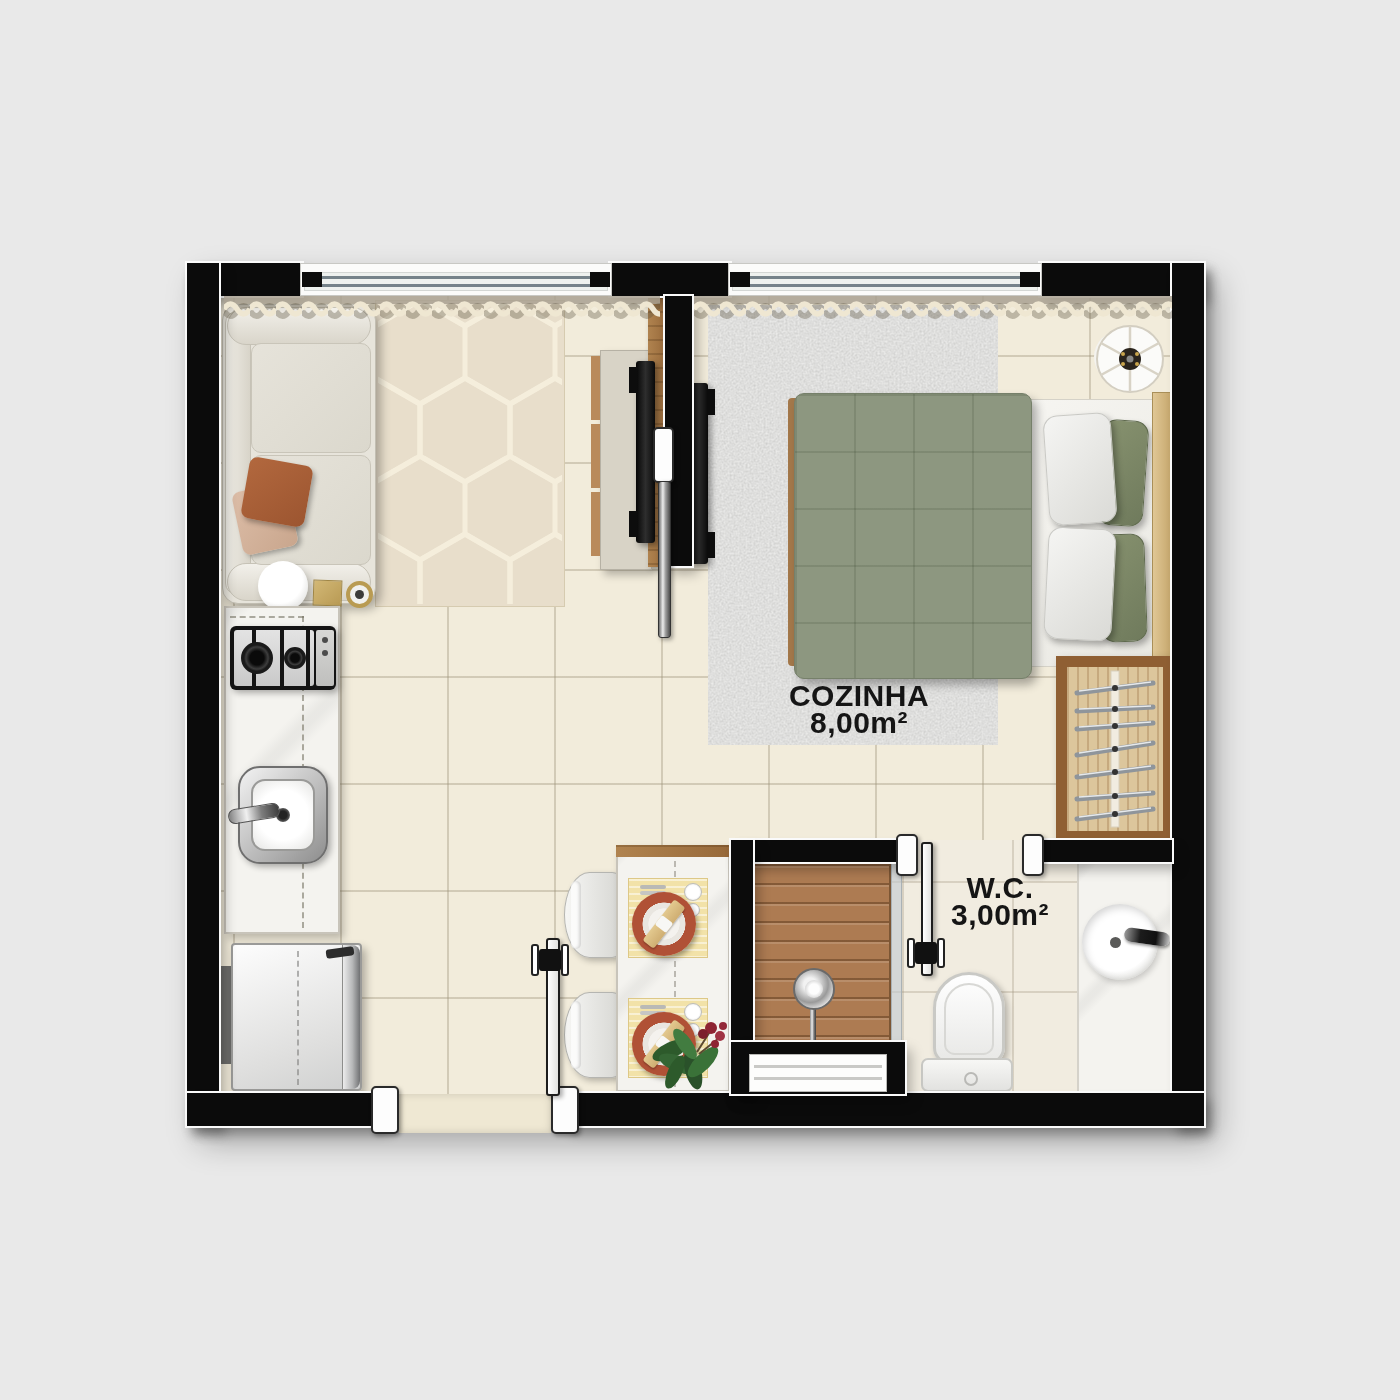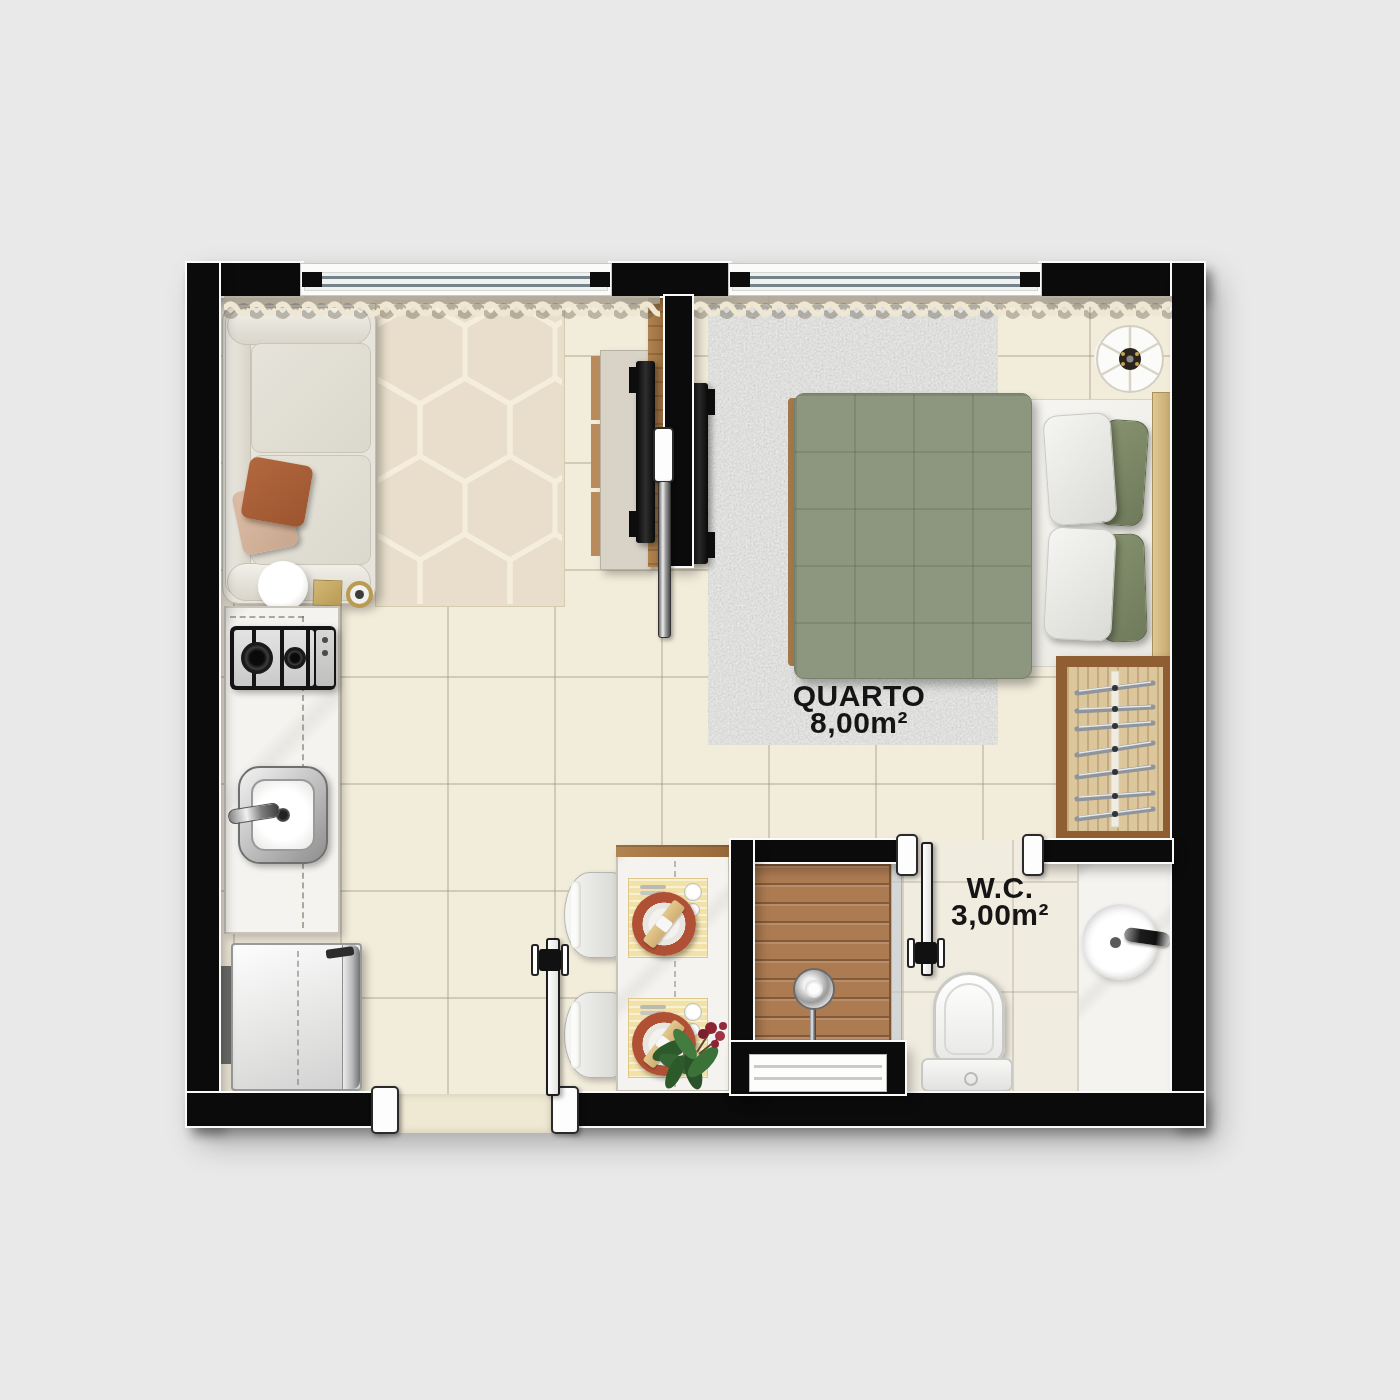--- a/index.html
+++ b/index.html
@@ -312,21 +312,21 @@
   <div class="toilet-tank" style="left:921px;top:1058px;width:92px;height:34px;">
     <div class="decor-circle" style="left:41px;top:12px;width:10px;height:10px;border:2px solid #b9b9b6;"></div>
   </div>
   <div class="marble" style="position:absolute;left:1077px;top:862px;width:95px;height:232px;border-color:#d5d2ca;"></div>
   <div class="round-sink" style="left:1082px;top:904px;width:76px;height:76px;">
     <div class="decor-circle" style="left:28px;top:33px;width:11px;height:11px;background:#5a5a58;"></div>
   </div>
   <div class="abs" style="left:1124px;top:930px;width:46px;height:14px;border-radius:7px;background:linear-gradient(90deg,#9a9a9a,#1c1c1c 35%,#101010 70%,#c9c9c9);transform:rotate(8deg);box-shadow:1px 2px 3px rgba(0,0,0,.4);"></div>
 
   <div class="room-label" style="left:859px;top:682px;">
-    <div>QUARTO</div>
+    <div>COZINHA</div>
     <div>8,00m²</div>
   </div>
   <div class="room-label" style="left:1000px;top:874px;">
     <div>W.C.</div>
     <div>3,00m²</div>
   </div>
 
   <div class="wall" style="left:187px;top:263px;width:115px;height:33px;"></div>
   <div class="wall" style="left:610px;top:263px;width:120px;height:33px;"></div>
   <div class="wall" style="left:1040px;top:263px;width:164px;height:33px;"></div>

